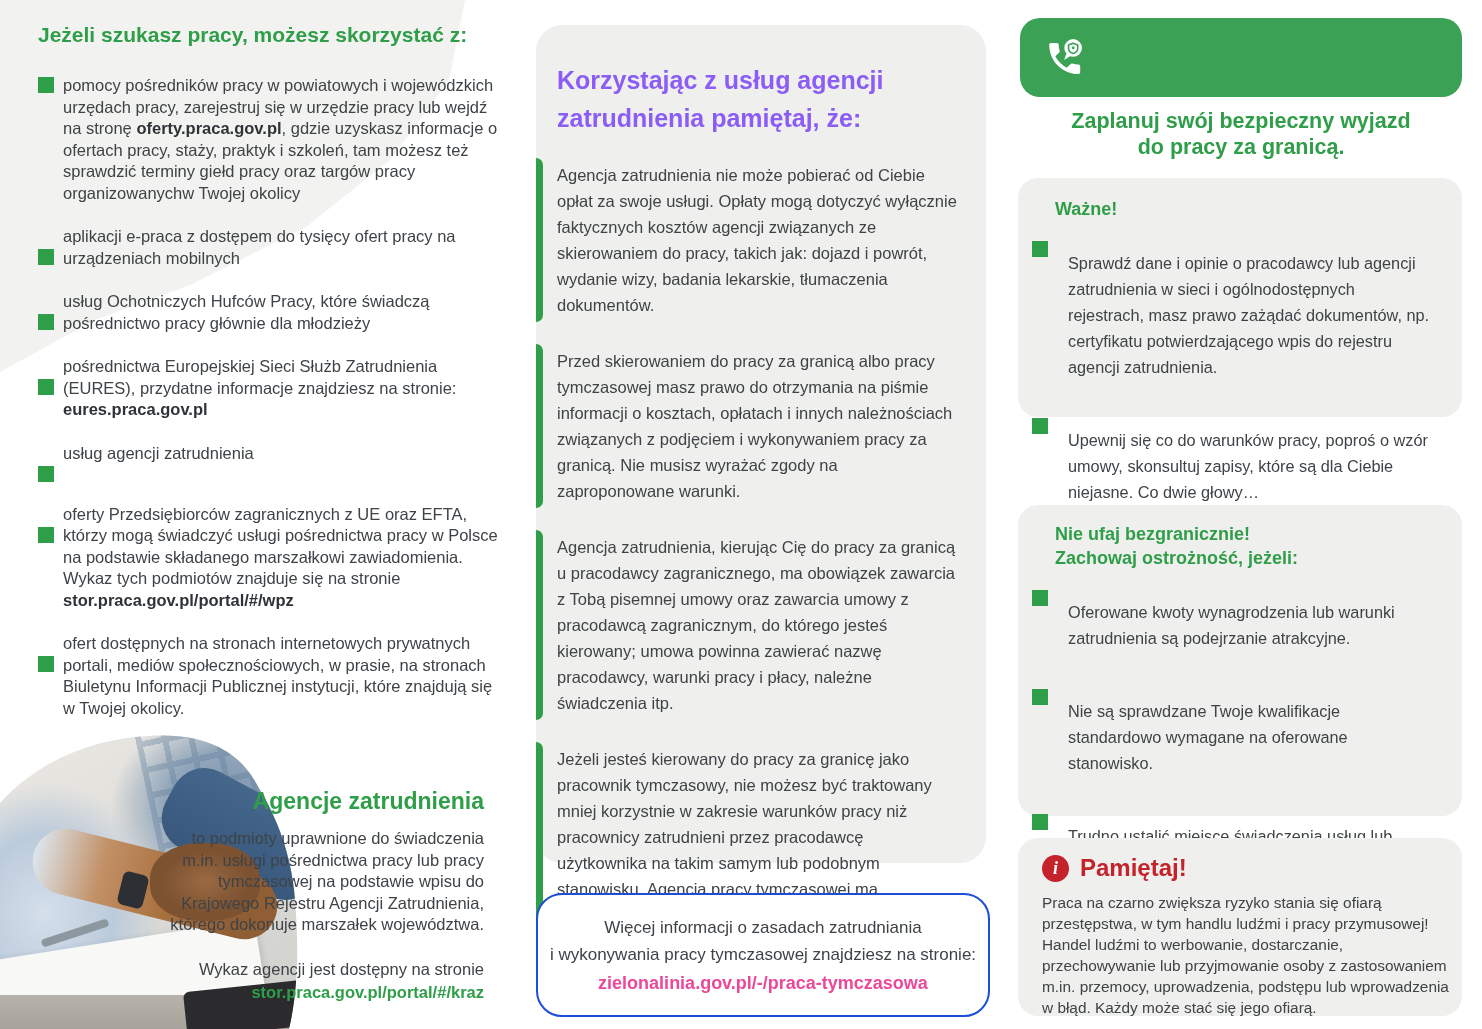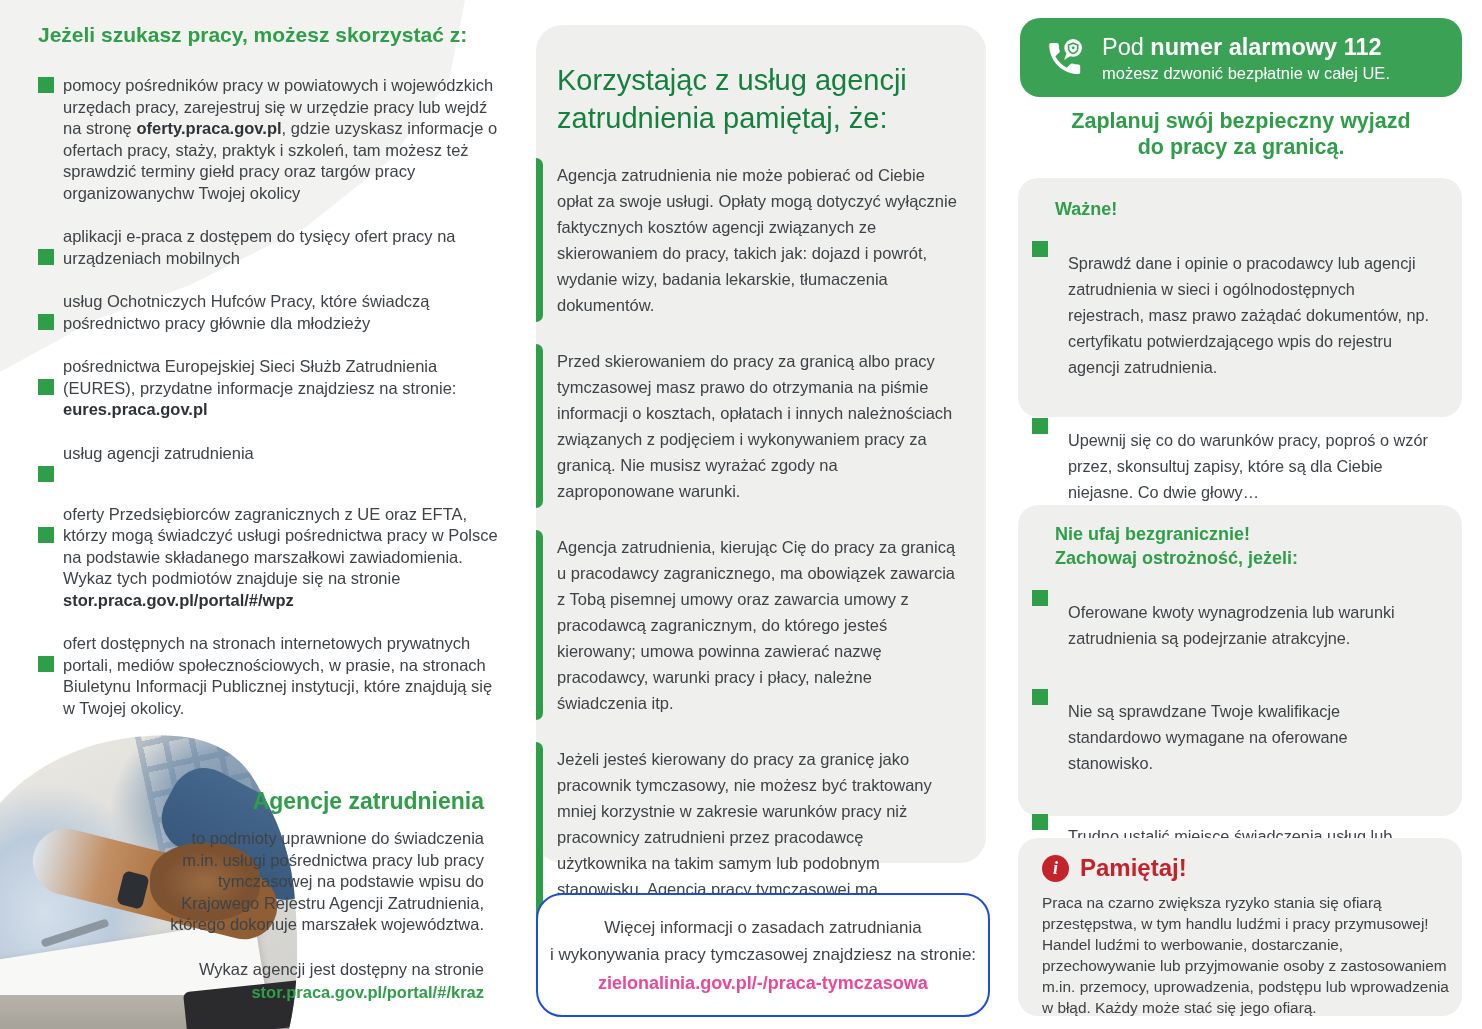--- a/index.html
+++ b/index.html
@@ -58,21 +58,21 @@
   .agency .body{margin:0;font-size:16.5px;line-height:21.5px;}
   .agency .note{margin:22px 0 0 0;font-size:16.5px;line-height:22px;text-align:right;}
   .agency .glink{display:block;margin-top:1px;font-size:16.5px;line-height:22px;font-weight:700;color:#2f9e48;text-decoration:none;}
 
   
   .col-mid{
     position:absolute;left:536px;top:25px;width:450px;height:838px;
     background:#efefed;border-radius:26px;
   }
   .col-mid h2{
-    margin:36px 28px 25px 21px;font-size:29px;line-height:38px;font-weight:400;color:#15803d;
+    margin:36px 28px 25px 21px;font-size:25px;line-height:38px;font-weight:700;color:#8b5cf6;
   }
   .para{display:flex;margin-bottom:30px;}
   .para .bar{flex:0 0 7px;background:#2f9e48;border-radius:0 8px 8px 0;align-self:stretch;margin-top:-4px;margin-bottom:-4px;}
   .para p{margin:0 28px 0 14px;width:400px;font-size:16.5px;line-height:26px;}
 
   .more-info{
     position:absolute;left:536px;top:893px;width:450px;height:120px;
     background:#ffffff;border:2px solid #1d4ed8;border-radius:26px;
     display:flex;flex-direction:column;align-items:center;justify-content:center;text-align:center;
   }
@@ -205,39 +205,35 @@
 <div class="banner">
   <span class="icon-wrap">
     <svg viewBox="0 0 48 48" width="46" height="46">
       <path fill="#ffffff" d="M13.9 22.3c2.6 5.1 6.8 9.2 11.9 11.9l4-4c.5-.5 1.2-.65 1.84-.43 2 .66 4.2 1.03 6.42 1.03 1 0 1.8.81 1.8 1.8v6.3c0 1-.8 1.8-1.8 1.8C21.2 40.7 7.5 27 7.5 10.1c0-1 .8-1.8 1.8-1.8h6.3c1 0 1.8.8 1.8 1.8 0 2.25.36 4.42 1.03 6.43.2.63.06 1.34-.45 1.84l-3.98 3.93z"></path>
       <circle cx="32.5" cy="13.5" r="9.2" fill="#ffffff"></circle>
       <path fill="#ffffff" d="M25.5 19.5 L23 26 L30.5 21.5 Z"></path>
       <path fill="none" stroke="#3aa155" stroke-width="1.7" d="M32.5 8.6 l4.8 1.8 v3.1 c0 3.1-2.1 5-4.8 5.8 c-2.7-.8-4.8-2.7-4.8-5.8 v-3.1 Z"></path>
       <circle cx="32.5" cy="13.4" r="1.5" fill="#3aa155"></circle>
     </svg>
   </span>
-  <div>
-    <p class="l1"><span>Pod </span><b>numer alarmowy 112</b></p>
-    <p class="l2">możesz dzwonić bezpłatnie w całej UE.</p>
-  </div>
 </div>
 
 <h2 class="plan">Zaplanuj swój bezpieczny wyjazd
 do pracy za granicą.</h2>
 
 <div class="gbox box-important">
   <h4>Ważne!</h4>
   <ul>
     <li>
         <span class="sq"></span>
         <p>Sprawdź dane i opinie o pracodawcy lub agencji zatrudnienia w sieci i ogólnodostępnych rejestrach, masz prawo zażądać dokumentów, np. certyfikatu potwierdzającego wpis do rejestru agencji zatrudnienia.</p>
       </li>
     <li>
         <span class="sq"></span>
-        <p>Upewnij się co do warunków pracy, poproś o wzór przez, skonsultuj zapisy, które są dla Ciebie niejasne. Co dwie głowy…</p>
+        <p>Upewnij się co do warunków pracy, poproś o wzór umowy, skonsultuj zapisy, które są dla Ciebie niejasne. Co dwie głowy…</p>
       </li>
     <li>
         <span class="sq"></span>
         <p>Nie podpisuj dokumentów, których nie rozumiesz.</p>
       </li>
     <li>
         <span class="sq"></span>
         <p>Pobieranie opłat za pośrednictwo pracy jest nielegalne.</p>
       </li>
   </ul>

